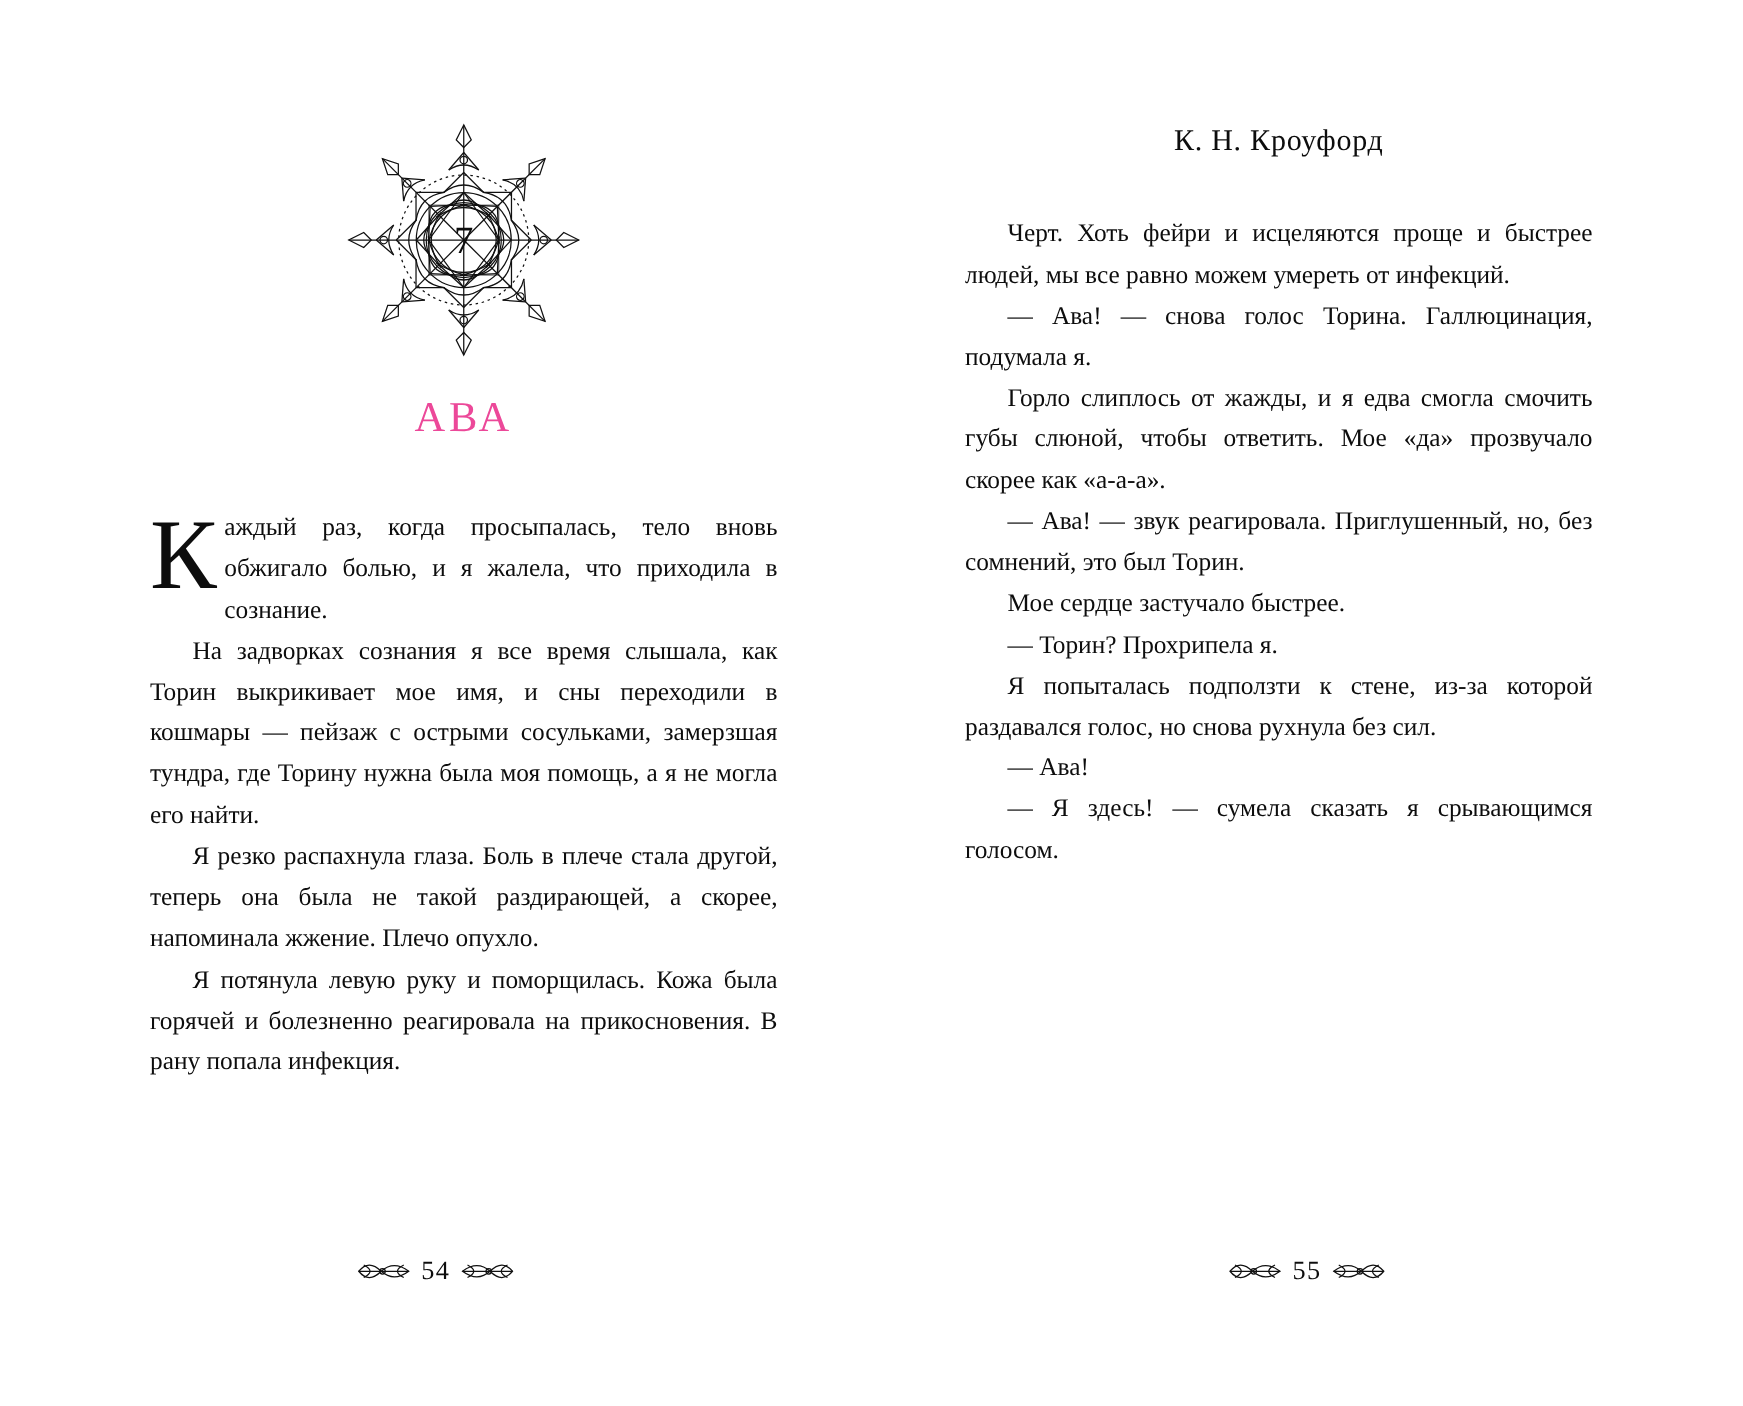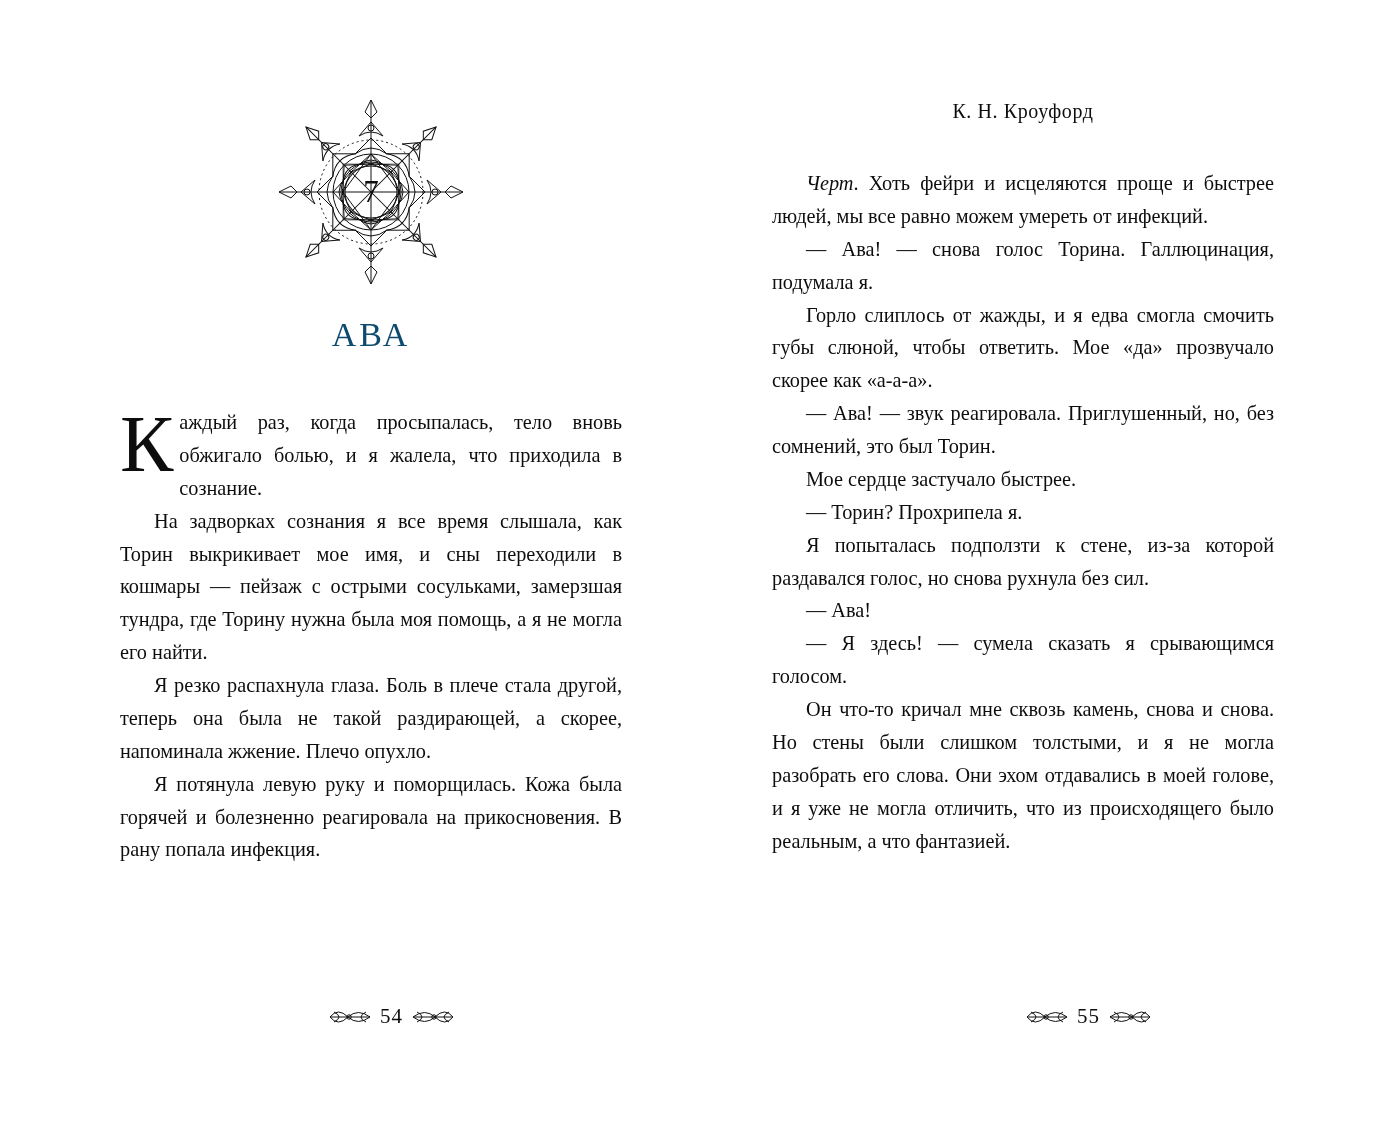--- a/index.html
+++ b/index.html
@@ -57,21 +57,21 @@
     font-size: 31px;
     font-family: "Liberation Serif", serif;
     color: #0d0d0d;
   }
   .chapter-title {
     text-align: center;
     font-size: 34px;
     letter-spacing: 3px;
     margin-top: 24px;
     font-family: "Liberation Serif", serif;
-    color: #0c4a6e;
+    color: #ec4899;
   }
 
   
   .body-text {
     margin-top: 52px;
     font-size: 20.3px;
     line-height: 1.62;
     text-align: justify;
     text-justify: inter-word;
     hyphens: manual;
@@ -88,26 +88,26 @@
     min-height: 86px;
   }
   .dropcap {
     float: left;
     font-size: 80px;
     line-height: 0.86;
     padding: 4px 6px 0 0;
     font-family: "Liberation Serif", serif;
     font-weight: 400;
   }
-  .italic { font-style: italic; }
+  .italic { }
 
   
   .running-head {
     text-align: center;
-    font-size: 20px;
+    font-size: 24px;
     letter-spacing: 0.6px;
     margin-top: 100px;
     margin-bottom: 44px;
   }
 
   .right-body {
     font-size: 20.3px;
     line-height: 1.62;
     text-align: justify;
   }
@@ -119,21 +119,20 @@
   
   .folio {
     position: absolute;
     bottom: 96px;
     left: 0;
     width: 100%;
     display: flex;
     align-items: center;
     justify-content: center;
     gap: 8px;
-    padding-left: 43px;
   }
   .folio-num {
     font-size: 21px;
     letter-spacing: 1px;
   }
   .folio-orn svg { display: block; }
 </style>
 </head>
 <body>
 
@@ -221,21 +220,20 @@
     <div class="right-body">
       <p><span class="italic">Черт</span><span>. Хоть фейри и исцеляются проще и быстрее людей, мы все равно можем умереть от инфекций.</span></p>
       <p>— Ава! — снова голос Торина. Галлюцинация, подумала я.</p>
       <p>Горло слиплось от жажды, и я едва смогла смочить губы слюной, чтобы ответить. Мое «да» прозвучало скорее как «а-а-а».</p>
       <p>— Ава! — звук реагировала. Приглушенный, но, без сомнений, это был Торин.</p>
       <p>Мое сердце застучало быстрее.</p>
       <p>— Торин? Прохрипела я.</p>
       <p>Я попыталась подползти к стене, из-за которой раздавался голос, но снова рухнула без сил.</p>
       <p>— Ава!</p>
       <p>— Я здесь! — сумела сказать я срывающимся голосом.</p>
-      <p>Он что-то кричал мне сквозь камень, снова и снова. Но стены были слишком толстыми, и я не могла разобрать его слова. Они эхом отдавались в моей голове, и я уже не могла отличить, что из происходящего было реальным, а что фантазией.</p>
     </div>
 
     <div class="folio">
       <span class="folio-orn">
         <svg width="44" height="22" viewBox="0 0 44 22" xmlns="http://www.w3.org/2000/svg">
           <g stroke="#111" stroke-width="1" fill="none">
             <path d="M2 11 Q10 1 20 11 Q10 21 2 11 Z"></path>
             <path d="M20 11 Q30 2 42 11 Q30 20 20 11 Z"></path>
             <path d="M6 6 Q16 11 6 16"></path>
             <path d="M38 6 Q28 11 38 16"></path>

